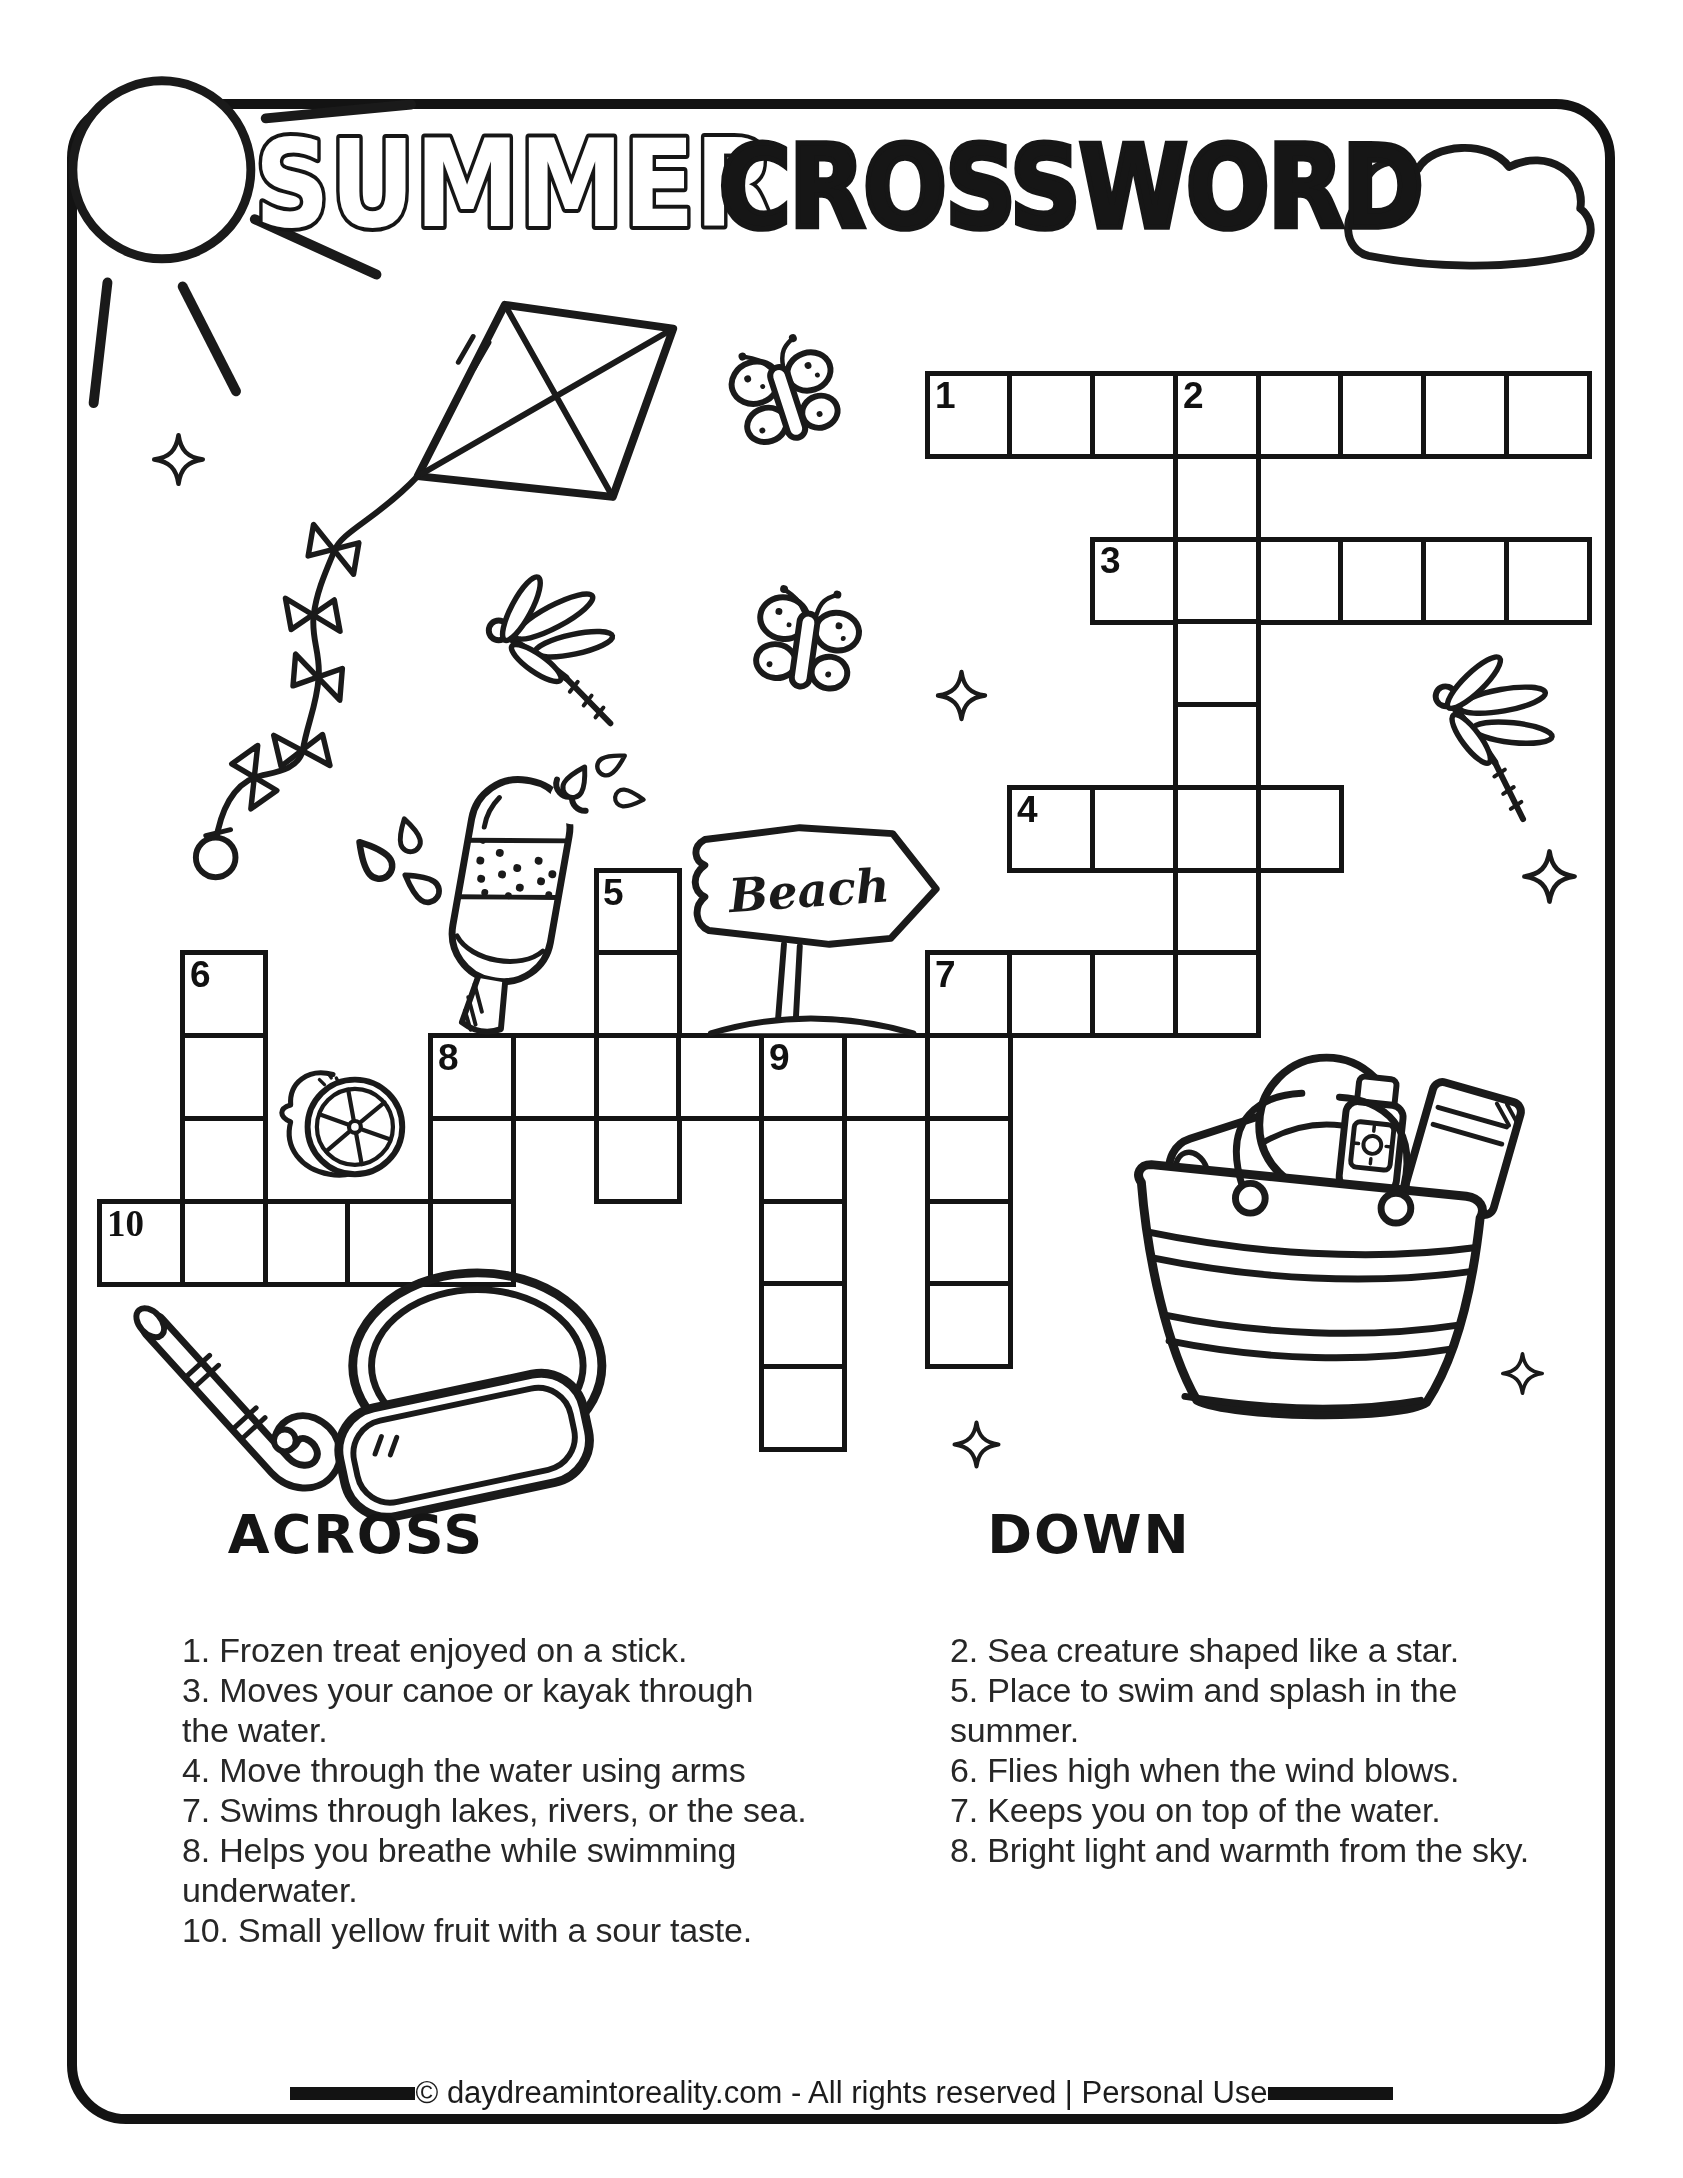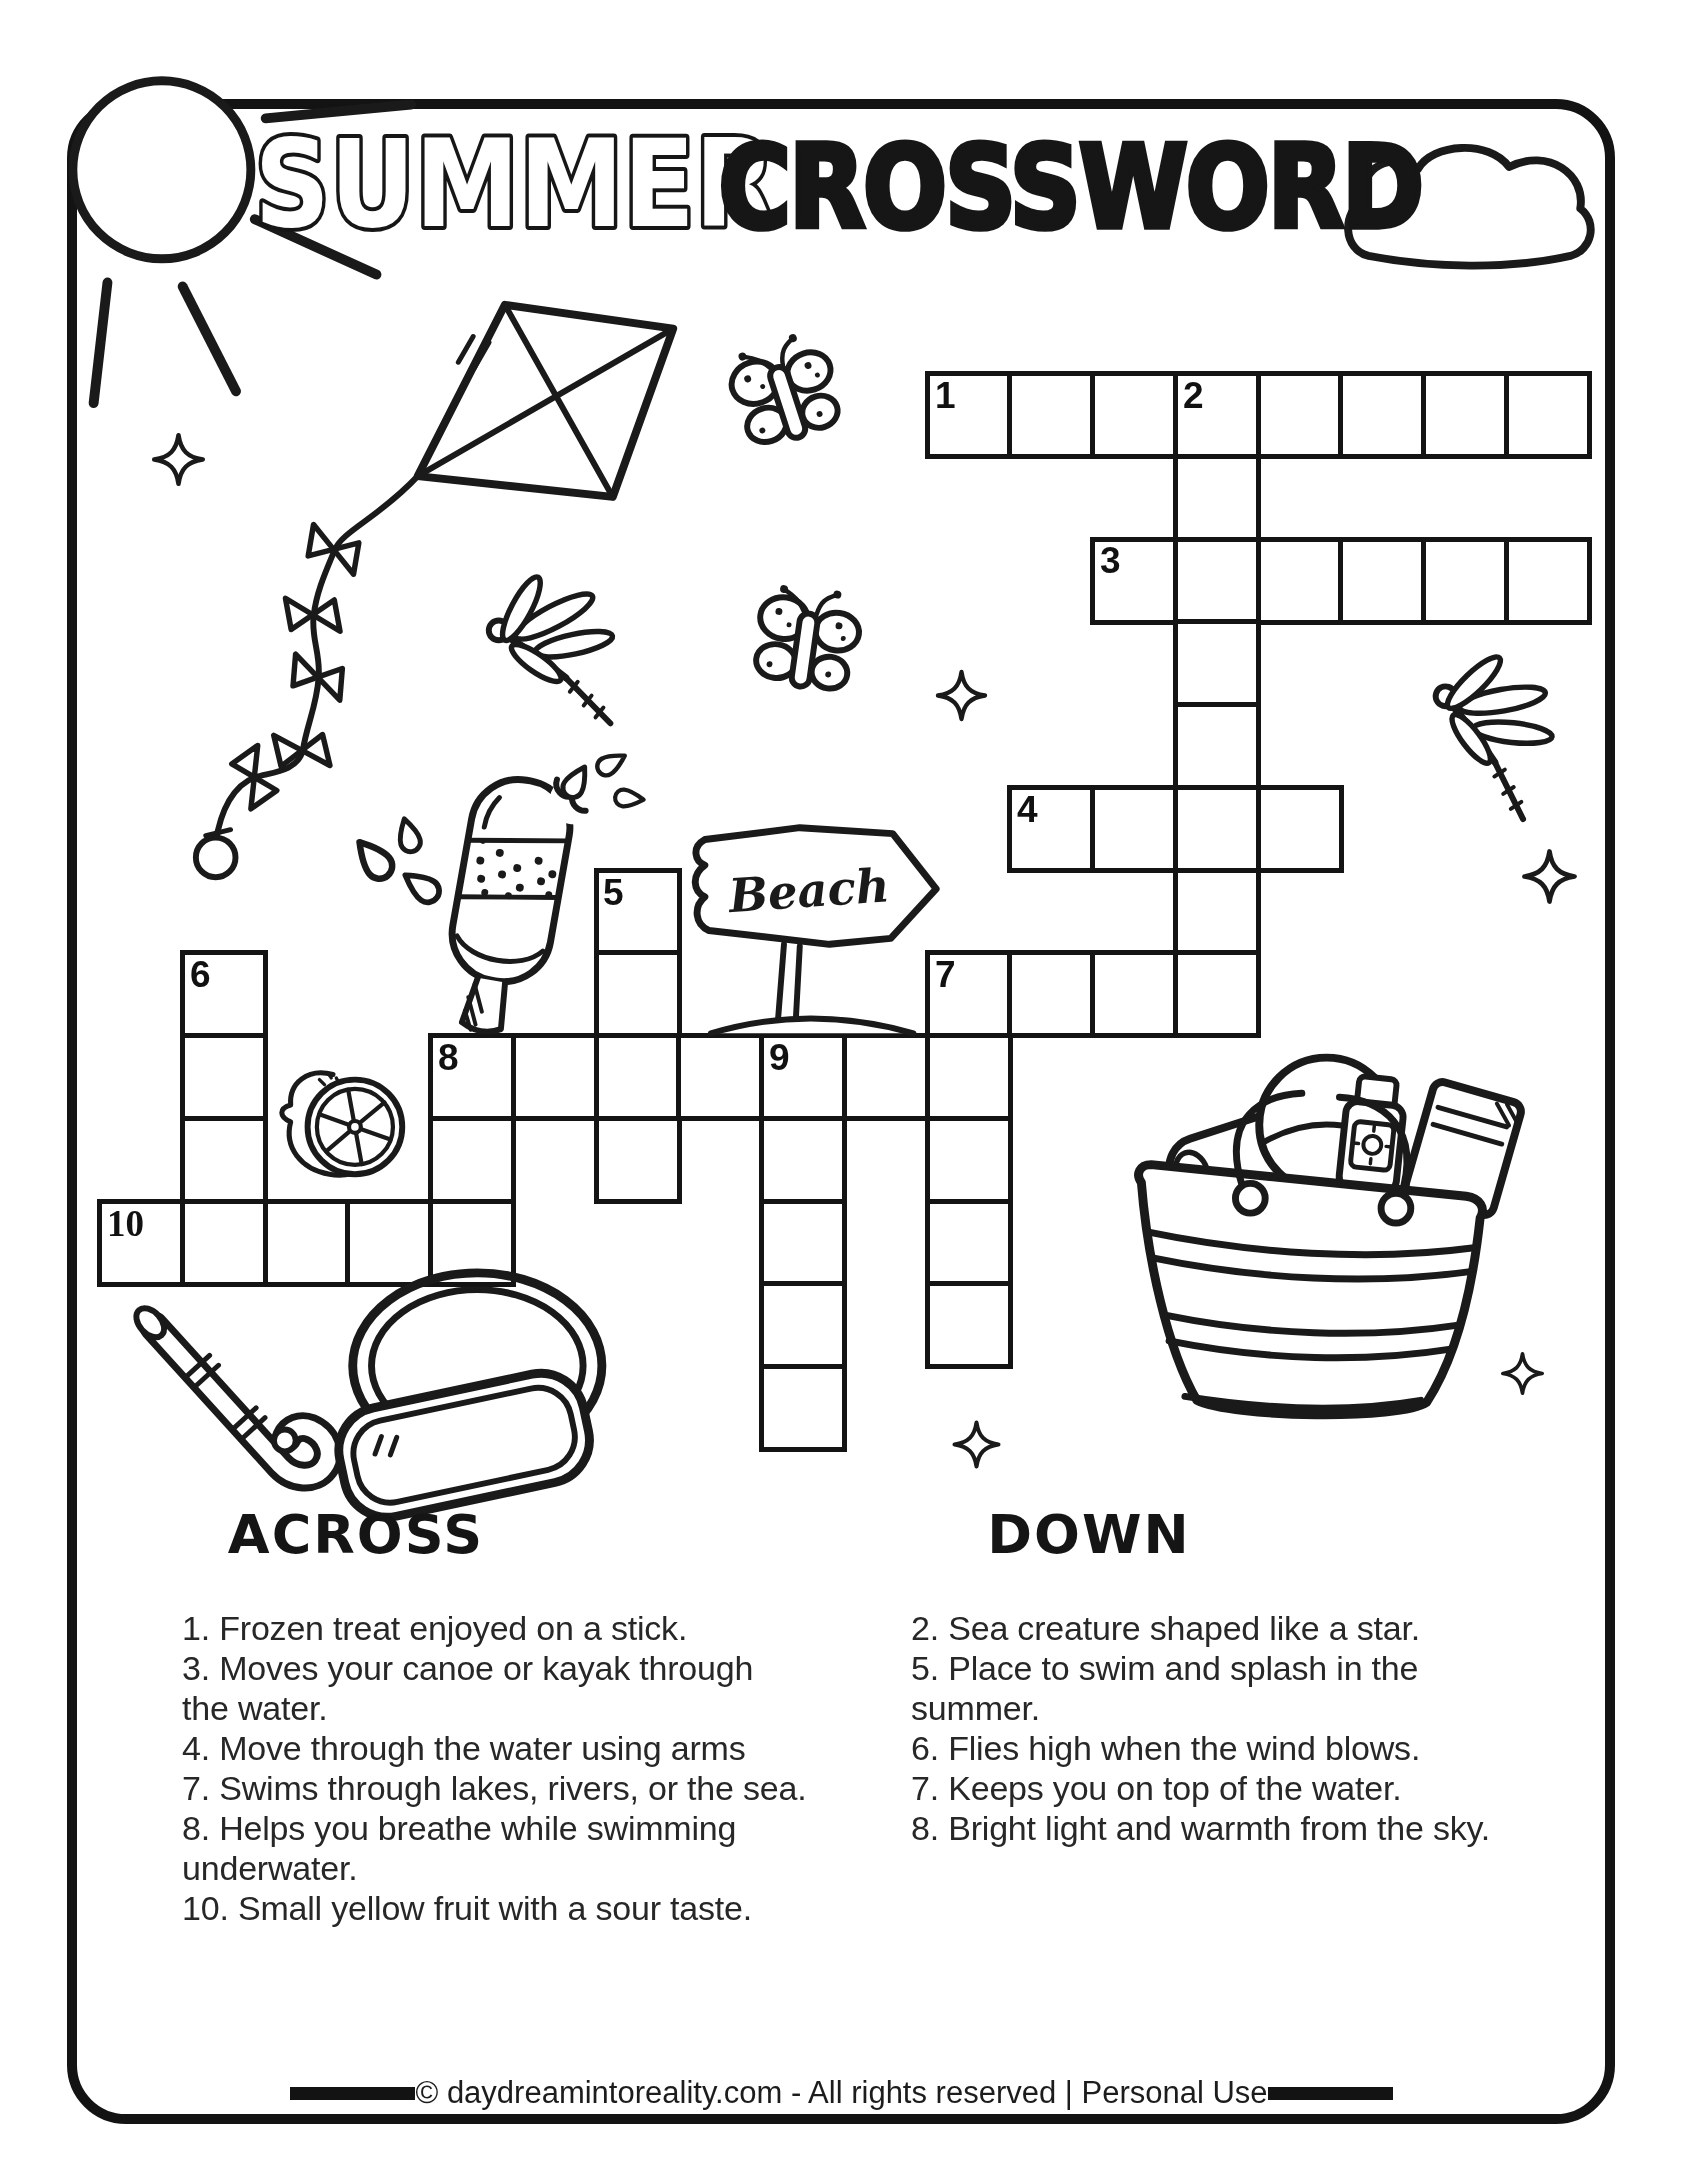--- a/index.html
+++ b/index.html
@@ -15,21 +15,21 @@
   .title-word-solid{font-family:"DejaVu Sans",sans-serif;font-weight:700;font-size:100px;
         letter-spacing:-2px;fill:#161616;stroke:#161616;stroke-width:5px;}
   .grid{position:absolute;left:97px;top:371px;width:1495px;height:1079px;}
   .cell{position:absolute;box-sizing:border-box;width:88px;height:88px;
         border:5px solid #141414;background:#fff;}
   .cellnum{position:absolute;font-size:37px;font-weight:700;color:#111;line-height:1;
         font-family:"Liberation Sans",sans-serif;}
   .clue-header{position:absolute;width:356px;text-align:center;font-size:54px;font-weight:900;
         letter-spacing:2px;color:#151515;font-family:"DejaVu Sans",sans-serif;}
   .clue-block{position:absolute;width:673px;font-size:34px;line-height:40px;
-        color:#272727;letter-spacing:-0.2px;}
+        color:#272727;letter-spacing:-0.2px;margin-top:22px;}
   .footer{position:absolute;left:0;top:2075px;width:1683px;display:flex;align-items:center;
         justify-content:center;gap:0;}
   .footer-bar{width:125px;height:13px;background:#131313;}
   .footer-text{font-size:31px;color:#1c1c1c;}
   .beach-text{font-family:"DejaVu Serif",serif;font-style:italic;font-weight:700;
         font-size:47px;fill:#1a1a1a;}
 </style>
 </head>
 <body>
 
@@ -324,21 +324,21 @@
     <div>1. Frozen treat enjoyed on a stick.</div>
     <div>3. Moves your canoe or kayak through</div>
     <div>the water.</div>
     <div>4. Move through the water using arms</div>
     <div>7. Swims through lakes, rivers, or the sea.</div>
     <div>8. Helps you breathe while swimming</div>
     <div>underwater.</div>
     <div>10. Small yellow fruit with a sour taste.</div>
   </div>
 
-  <div class="clue-block" style="left:911px;top:1608px">
+  <div class="clue-block" style="left:950px;top:1608px">
     <div>2. Sea creature shaped like a star.</div>
     <div>5. Place to swim and splash in the</div>
     <div>summer.</div>
     <div>6. Flies high when the wind blows.</div>
     <div>7. Keeps you on top of the water.</div>
     <div>8. Bright light and warmth from the sky.</div>
   </div>
 
   <div class="footer">
     <div class="footer-bar"></div>

